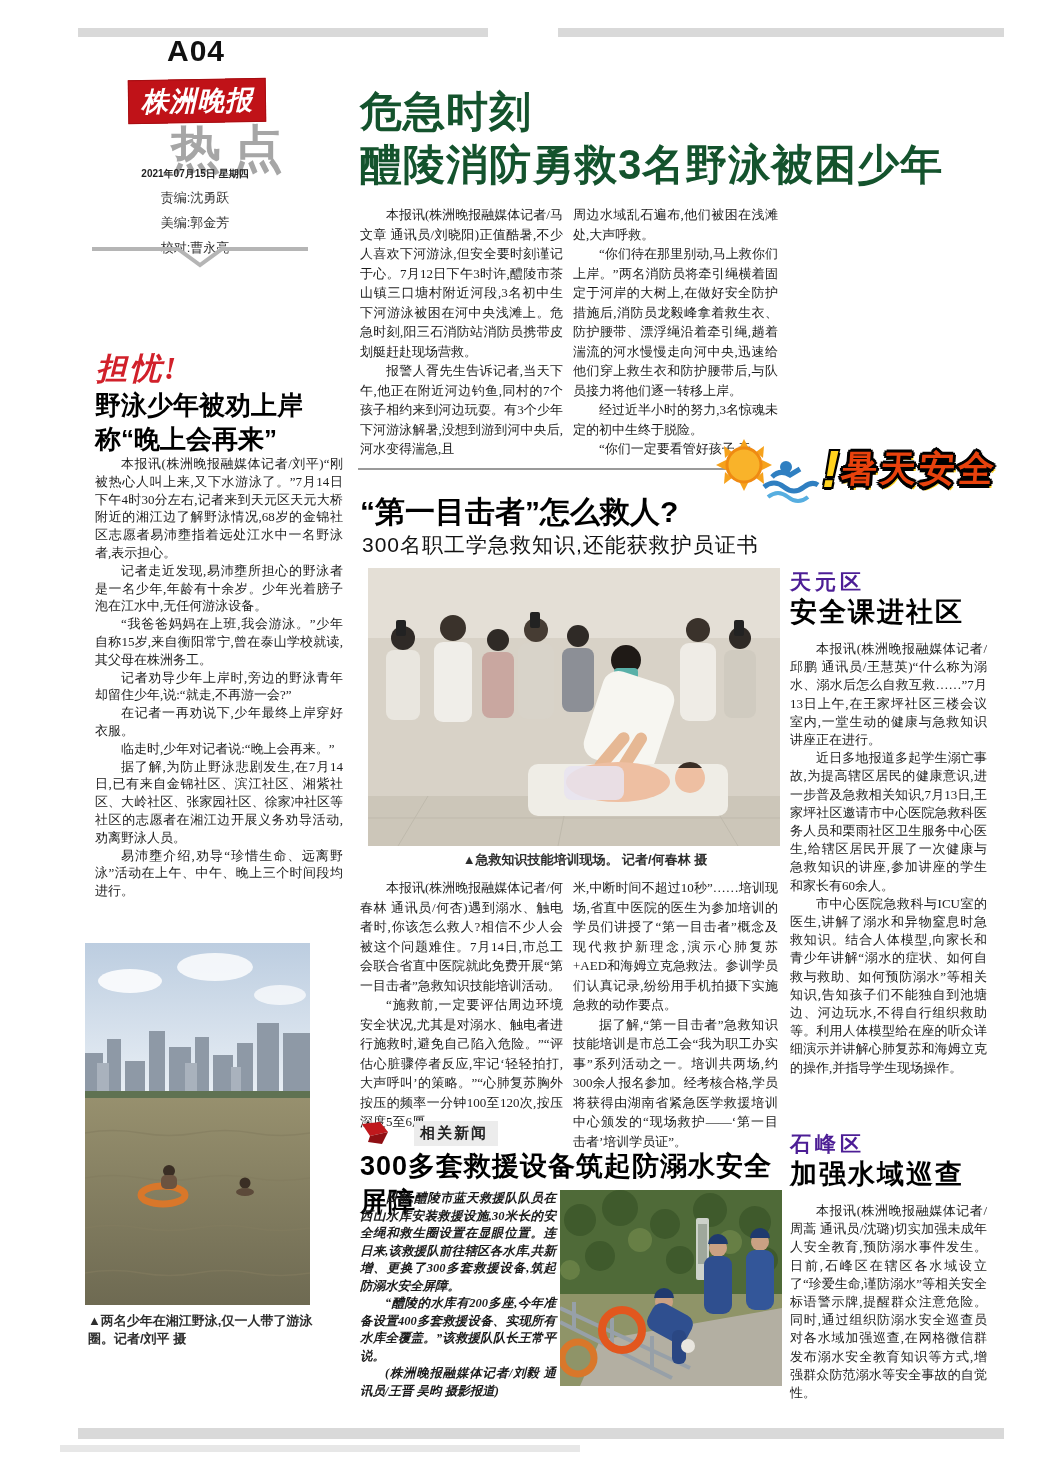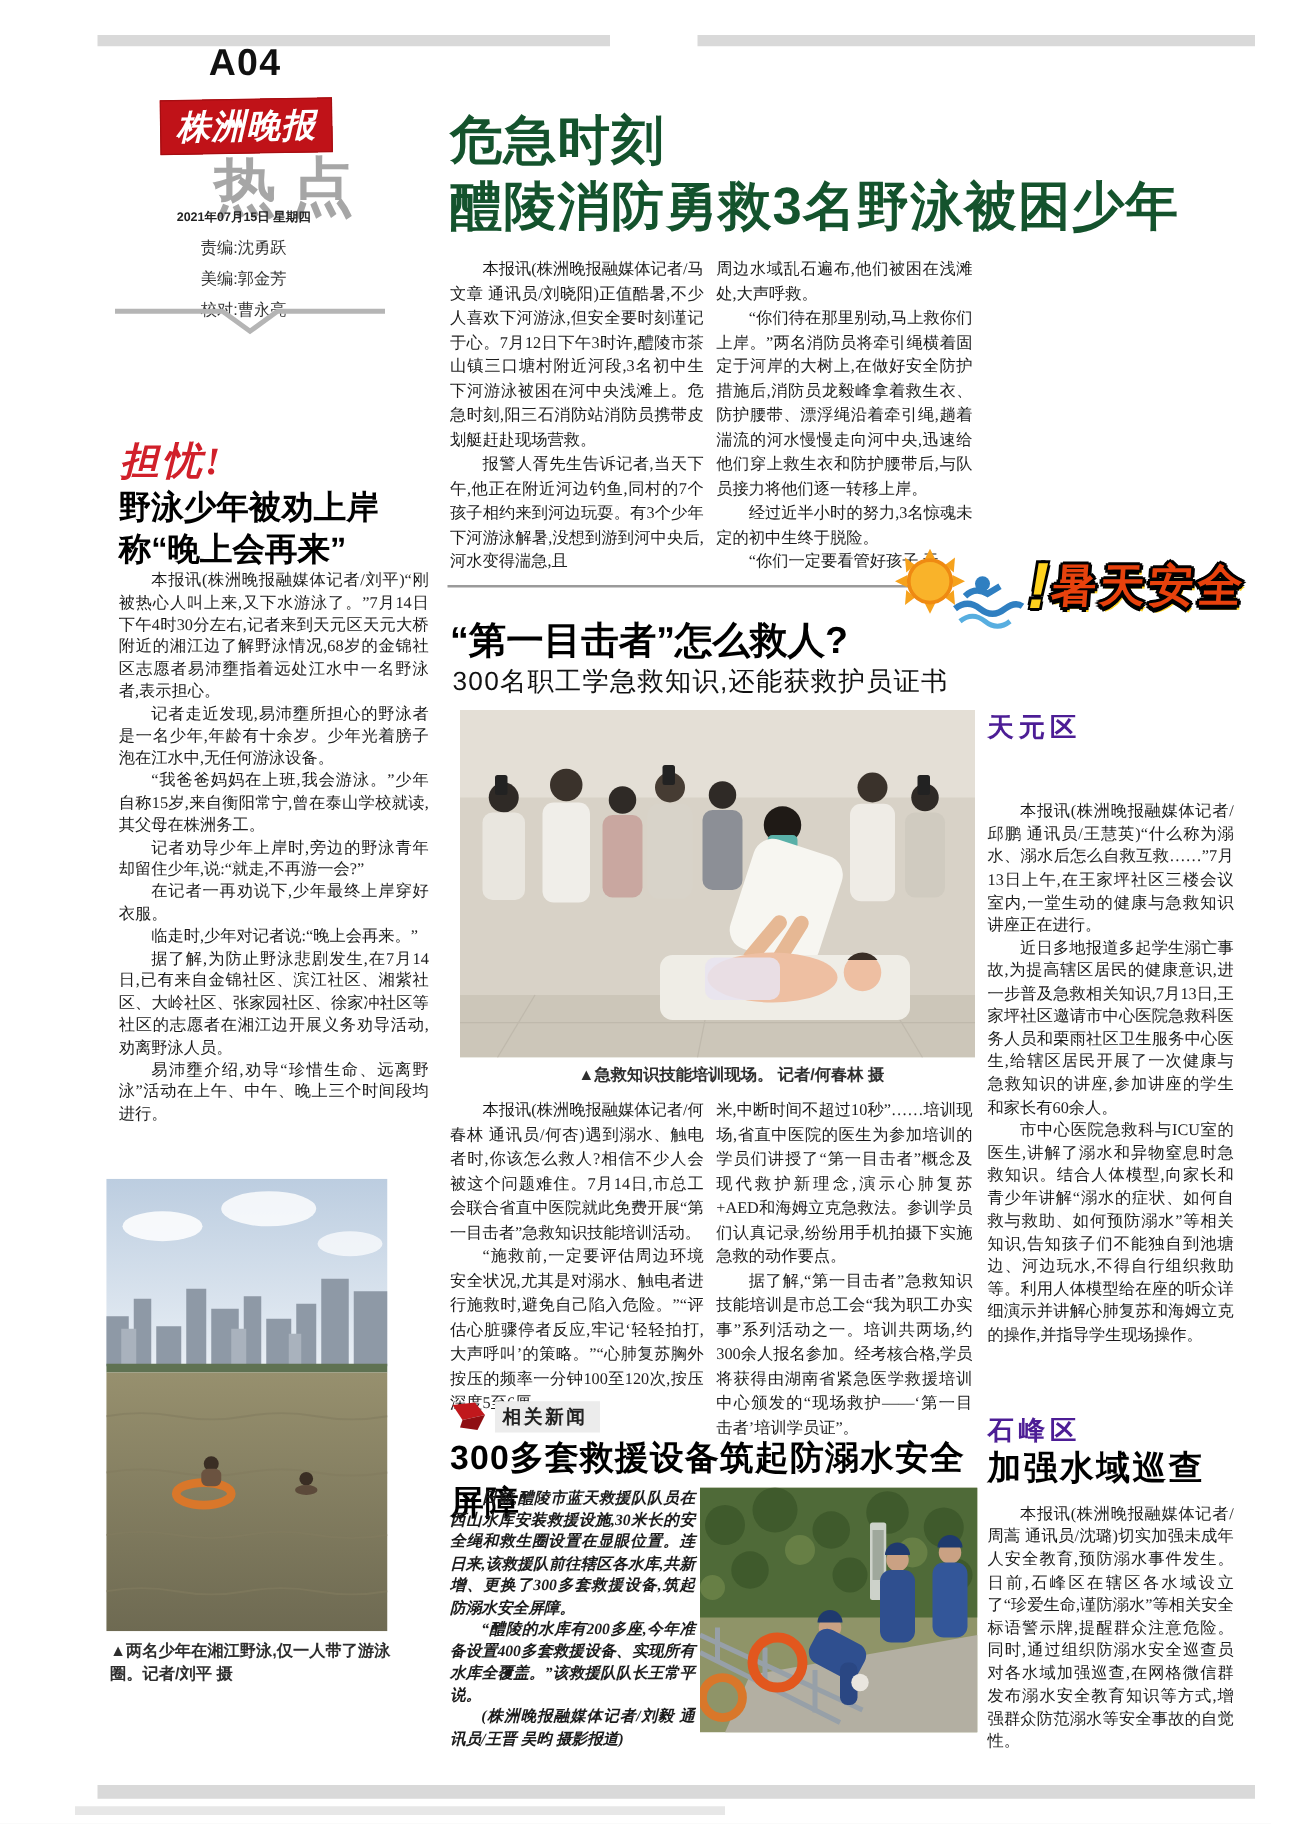--- a/index.html
+++ b/index.html
@@ -49,21 +49,21 @@
   }
   .badge-text{
     font-size:36px;font-weight:900;color:#e8420d;letter-spacing:3px;transform:skewX(-4deg);
     text-shadow:-2px -2px 0 #000,2px -2px 0 #000,-2px 2px 0 #000,2px 2px 0 #000,
                 -3px 0 0 #000,3px 0 0 #000,0 -3px 0 #000,0 4px 0 #000,2px 4px 0 #ffd21e;
   }
   
   .region{font-size:21px;font-weight:700;color:#4c1d95;font-family:"Liberation Serif",serif;letter-spacing:4px;}
   .side-title{font-size:27px;font-weight:900;color:#000;letter-spacing:2px;}
   
-  .rel-label{display:flex;align-items:center;gap:6px;}
+  .rel-label{display:flex;align-items:center;gap:24px;}
   .rel-label .tag{background:#ececec;font-size:15px;font-weight:700;color:#222;
                   padding:3px 10px 3px 6px;font-family:"Liberation Serif",serif;letter-spacing:2px;}
   .rel-title{font-size:27px;font-weight:900;color:#000;letter-spacing:1px;}
   .rel-body{font-family:"Liberation Serif",serif;font-style:italic;font-weight:bold;}
   svg{display:block;}
 </style>
 </head>
 <body>
 
 <div class="page">
@@ -250,20 +250,21 @@
   <div class="abs coltext" style="left:360px;top:878px;width:203px;font-size:13px;line-height:19.5px;">
       <p>本报讯(株洲晚报融媒体记者/何春林 通讯员/何杏)遇到溺水、触电者时,你该怎么救人?相信不少人会被这个问题难住。7月14日,市总工会联合省直中医院就此免费开展“第一目击者”急救知识技能培训活动。</p>
       <p>“施救前,一定要评估周边环境安全状况,尤其是对溺水、触电者进行施救时,避免自己陷入危险。”“评估心脏骤停者反应,牢记‘轻轻拍打,大声呼叫’的策略。”“心肺复苏胸外按压的频率一分钟100至120次,按压深度5至6厘</p>
     </div>
   <div class="abs coltext" style="left:573px;top:878px;width:205px;font-size:13px;line-height:19.5px;">
       <p class="cont">米,中断时间不超过10秒”……培训现场,省直中医院的医生为参加培训的学员们讲授了“第一目击者”概念及现代救护新理念,演示心肺复苏+AED和海姆立克急救法。参训学员们认真记录,纷纷用手机拍摄下实施急救的动作要点。</p>
       <p>据了解,“第一目击者”急救知识技能培训是市总工会“我为职工办实事”系列活动之一。培训共两场,约300余人报名参加。经考核合格,学员将获得由湖南省紧急医学救援培训中心颁发的“现场救护——‘第一目击者’培训学员证”。</p>
     </div>
 
   <div class="abs region" style="left:790px;top:568px;">天元区</div>
+  <div class="abs side-title" style="left:790px;top:594px;">安全课进社区</div>
   <div class="abs coltext" style="left:790px;top:640px;width:197px;font-size:13px;line-height:18.2px;">
       <p>本报讯(株洲晚报融媒体记者/邱鹏 通讯员/王慧英)“什么称为溺水、溺水后怎么自救互救……”7月13日上午,在王家坪社区三楼会议室内,一堂生动的健康与急救知识讲座正在进行。</p>
       <p>近日多地报道多起学生溺亡事故,为提高辖区居民的健康意识,进一步普及急救相关知识,7月13日,王家坪社区邀请市中心医院急救科医务人员和栗雨社区卫生服务中心医生,给辖区居民开展了一次健康与急救知识的讲座,参加讲座的学生和家长有60余人。</p>
       <p>市中心医院急救科与ICU室的医生,讲解了溺水和异物窒息时急救知识。结合人体模型,向家长和青少年讲解“溺水的症状、如何自救与救助、如何预防溺水”等相关知识,告知孩子们不能独自到池塘边、河边玩水,不得自行组织救助等。利用人体模型给在座的听众详细演示并讲解心肺复苏和海姆立克的操作,并指导学生现场操作。</p>
     </div>
 
   <div class="abs rel-label" style="left:360px;top:1120px;">
     <svg width="30" height="26" viewBox="0 0 30 26">
       <polygon points="2,4 20,2 28,12 10,16" fill="#c0181c"></polygon>
       <polygon points="10,16 28,12 22,24 8,22" fill="#8f0f13"></polygon>

